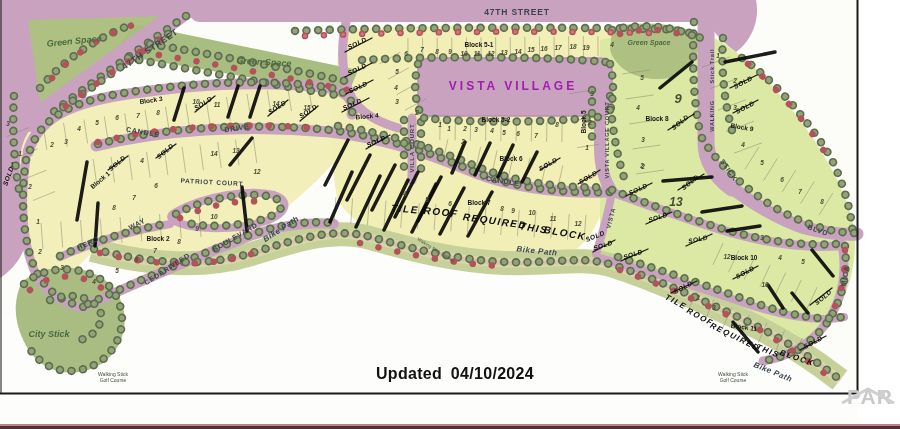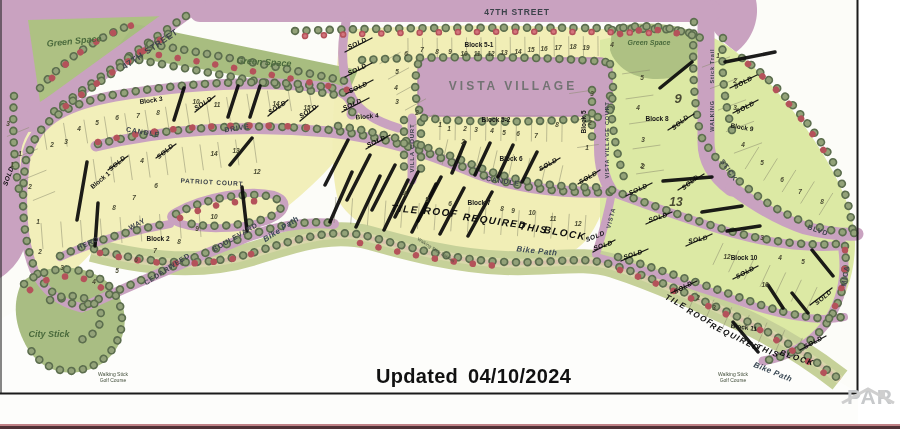--- a/index.html
+++ b/index.html
@@ -10,27 +10,27 @@
   .tg{stroke:#5c6e4e;stroke-width:8.5;fill:none;stroke-linecap:round;stroke-dasharray:0.1 11.5;}
   .tgl{stroke:#93a279;stroke-width:5.2;fill:none;stroke-linecap:round;stroke-dasharray:0.1 11.5;}
   .tr{stroke:#b4525a;stroke-width:6.5;fill:none;stroke-linecap:round;stroke-dasharray:0.1 19;}
   .trl{stroke:#d3747c;stroke-width:3.6;fill:none;stroke-linecap:round;stroke-dasharray:0.1 19;}
   .road{stroke:#c9a2c0;fill:none;stroke-linecap:round;stroke-linejoin:round;}
   .labels{position:absolute;left:0;top:0;width:900px;height:429px;pointer-events:none;}
   .lbl{position:absolute;white-space:nowrap;transform-origin:center;}
   .street{color:#3d434b;font-weight:bold;letter-spacing:.8px;}
   .path{color:#3a4854;font-weight:bold;font-style:italic;letter-spacing:.5px;}
   .area{color:#4a6a3c;font-weight:bold;font-style:italic;}
-  .title{color:#737373;font-weight:bold;letter-spacing:3px;}
+  .title{color:#a21caf;font-weight:bold;letter-spacing:3px;}
   .block{color:#151515;font-weight:bold;}
   .note{color:#0d0d0d;font-weight:bold;font-style:italic;letter-spacing:1.5px;}
   .sold{color:#0d0d0d;font-weight:bold;font-style:italic;letter-spacing:.5px;}
   .num{color:#4a4b33;font-style:italic;font-weight:bold;}
   .tiny{color:#44503c;}
-  .updated{position:absolute;left:376px;top:365px;font-size:20px;font-weight:bold;color:#111;
+  .updated{position:absolute;left:376px;top:365px;font-size:16px;font-weight:bold;color:#111;
            word-spacing:4px;letter-spacing:.3px;}
   .watermark{position:absolute;left:840px;top:386px;width:60px;text-align:center;color:#c7c9cb;
              font-weight:bold;font-size:21px;letter-spacing:1px;line-height:1;}
   .watermark .roof{display:block;margin:0 auto 1px auto;}
   .bottombar{position:absolute;left:0;top:424px;width:900px;height:5px;background:#4f3136;
              border-top:2px solid #c08186;}
 </style>
 </head>
 <body>
 

